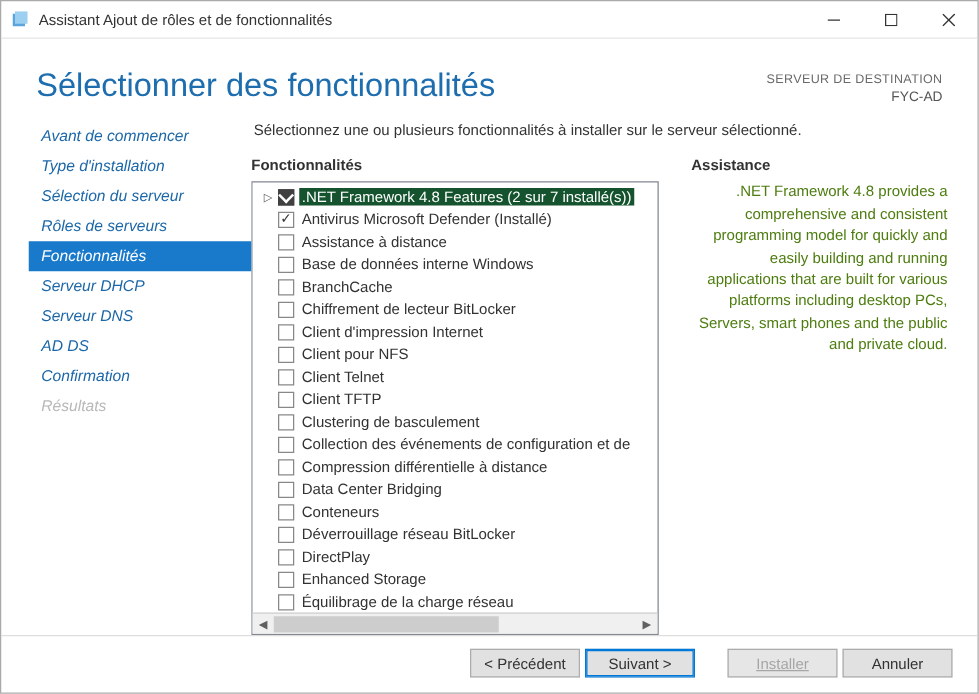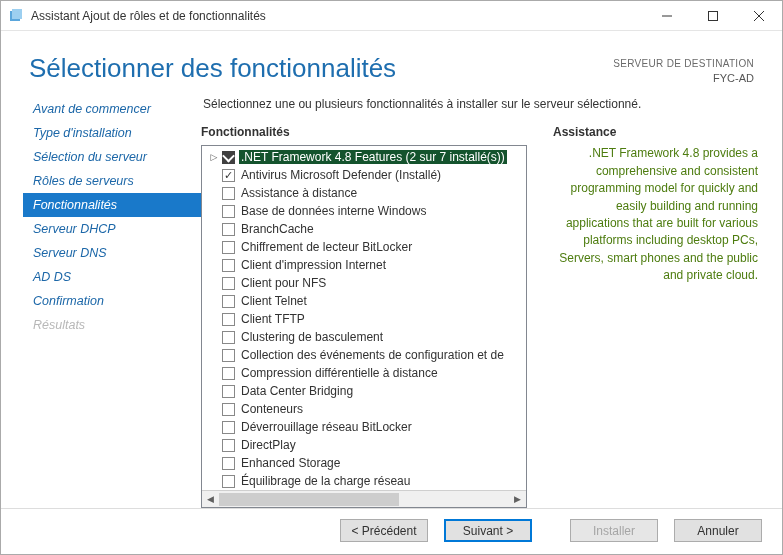--- a/index.html
+++ b/index.html
@@ -182,38 +182,39 @@
     color: #4d7c0f;
     line-height: 1.45;
     padding-right: 4px;
     text-align: right;
   }
   .footer {
     border-top: 1px solid #ddd;
     padding: 10px 20px 12px 0;
     display: flex;
     justify-content: flex-end;
-    gap: 16px;
+    gap: 4px;
     align-items: flex-end;
   }
   .btn {
     min-width: 88px;
     height: 23px;
     border: 1px solid #acacac;
     background: #e1e1e1;
     font-size: 12px;
     display:inline-flex;align-items:center;justify-content:center;
     padding: 0 10px;
     cursor:pointer;
   }
   .btn.gap { margin-left: 22px; }
   .btn.disabled {
     color: #a6a6a6;
     cursor: default;
     background:#e6e6e6;
+    text-decoration:underline;
   }
   .btn.default {
     border-color:#0078d7;
     box-shadow: 0 0 0 1px #0078d7 inset;
   }
 </style>
 </head>
 <body>
 
 <div class="window">

